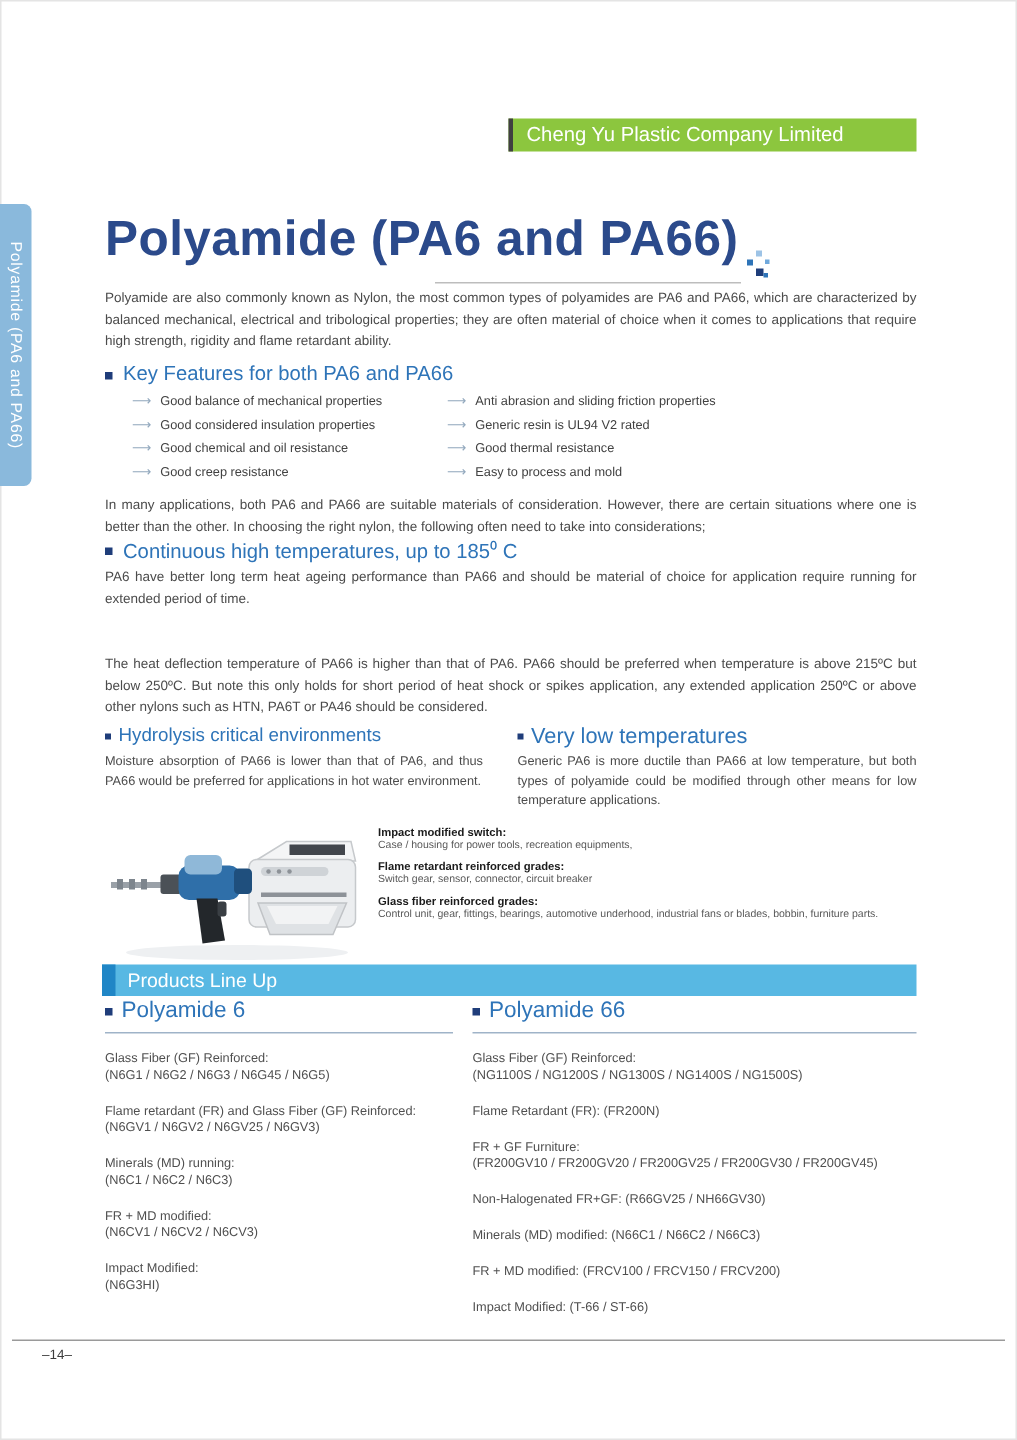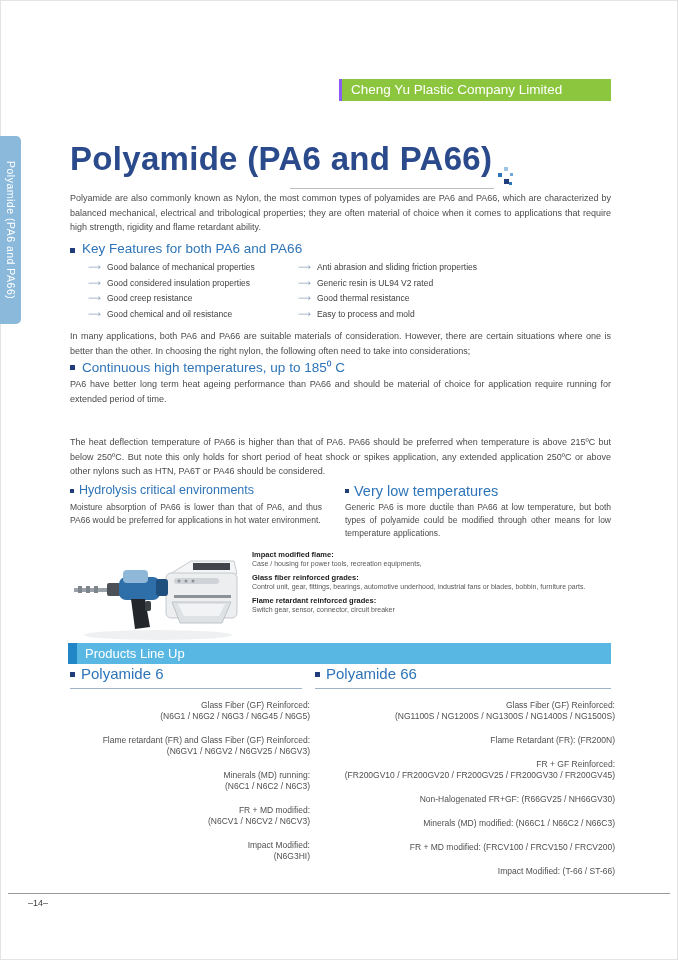--- a/index.html
+++ b/index.html
@@ -25,21 +25,21 @@
   .logo-c { color:#e3262a; }
   .logo-y { color:#6cbe45; }
   .logo-z { color:#1b75bb; }
   .logo-rest { font-size:17px; color:#3a3b40; font-style:italic; font-weight:bold; letter-spacing:1px; }
   .logo-tagline {
     margin-left:18px; margin-top:1px; font-family:"DejaVu Serif", serif;
     font-style:italic; font-weight:bold; font-size:9.5px; color:#26262a;
   }
   .company-banner {
     position:absolute; left:339px; top:79px; width:272px; height:22px;
-    background:#8cc63e; border-left:3px solid #8b5cf6;
+    background:#8cc63e; border-left:3px solid #404040;
     color:#ffffff; font-size:13.5px; line-height:22px; padding-left:9px;
     white-space:nowrap; overflow:hidden;
   }
   
   .page-title { position:absolute; left:70px; top:140px; font-size:33px; color:#2b4a8b; letter-spacing:0.3px; }
   .title-underline { position:absolute; left:290px; top:188px; width:204px; height:1px; background:#bdbdbd; }
   .pixel-deco { position:absolute; left:498px; top:166px; width:20px; height:22px; }
   .pixel-deco i { position:absolute; display:block; }
   .px1 { left:0;  top:7px;  width:4px; height:4px; background:#2e74b8; }
   .px2 { left:6px; top:1px;  width:4px; height:4px; background:#9dc3e6; }
@@ -95,21 +95,21 @@
   .col-head .txt { margin-left:11px; }
   .ch-pa6  { left:70px;text-align:right; }
   .ch-pa66 { left:315px; }
   .col-underline { position:absolute; top:688px; height:1px; background:#9fb3c8; }
   .cu-pa6  { left:70px;  width:232px; }
   .cu-pa66 { left:315px; width:296px; }
   .prod-col { position:absolute; top:700px; font-size:8.5px; color:#4f4f4f; }
   .pc-pa6  { left:70px;  width:240px; }
   .pc-pa66 { left:315px; width:300px; }
   .prod-item { margin-bottom:13px; }
-  .prod-item div { line-height:11px;text-align:right; }
+  .prod-item div { line-height:11px; }
   
   .footer-line { position:absolute; left:8px; top:893px; width:662px; height:1px; background:#9a9a9a; }
   .page-number { position:absolute; left:28px; top:898px; font-size:9px; color:#3c3c3c; }
 </style>
 </head>
 <body>
 
 <div class="page">
 
   <div class="side-tab">
@@ -130,22 +130,22 @@
 
   <p class="para intro">Polyamide are also commonly known as Nylon, the most common types of polyamides are PA6 and PA66, which are characterized by balanced mechanical, electrical and tribological properties; they are often material of choice when it comes to applications that require high strength, rigidity and flame retardant ability.</p>
 
   <div class="sec-head h-kf">
     <span class="bullet"></span>
     <span class="txt">Key Features for both PA6 and PA66</span>
   </div>
   <div class="kf-col kf-left">
     <div class="kf-row"><span class="arrow">⟶</span><span>Good balance of mechanical properties</span></div>
     <div class="kf-row"><span class="arrow">⟶</span><span>Good considered insulation properties</span></div>
+    <div class="kf-row"><span class="arrow">⟶</span><span>Good chemical and oil resistance</span></div>
     <div class="kf-row"><span class="arrow">⟶</span><span>Good creep resistance</span></div>
-    <div class="kf-row"><span class="arrow">⟶</span><span>Good chemical and oil resistance</span></div>
   </div>
   <div class="kf-col kf-right">
     <div class="kf-row"><span class="arrow">⟶</span><span>Anti abrasion and sliding friction properties</span></div>
     <div class="kf-row"><span class="arrow">⟶</span><span>Generic resin is UL94 V2 rated</span></div>
     <div class="kf-row"><span class="arrow">⟶</span><span>Good thermal resistance</span></div>
     <div class="kf-row"><span class="arrow">⟶</span><span>Easy to process and mold</span></div>
   </div>
 
   <p class="para considerations">In many applications, both PA6 and PA66 are suitable materials of consideration. However, there are certain situations where one is better than the other. In choosing the right nylon, the following often need to take into considerations;</p>
 
@@ -191,31 +191,31 @@
       <rect x="49" y="30" width="41" height="23" rx="7" fill="#2f6fa9"></rect>
       <rect x="53" y="23" width="25" height="13" rx="4" fill="#8fb8d8"></rect>
       <rect x="86" y="32" width="12" height="17" rx="3" fill="#1f4f7d"></rect>
       <path d="M61,52 L75,52 L80,80 L65,82 Z" fill="#23272b"></path>
       <rect x="75" y="54" width="6" height="10" rx="2" fill="#3a3f44"></rect>
     </svg>
   </div>
 
   <div class="grades">
     <div class="grade">
-      <div class="grade-title">Impact modified flame:</div>
+      <div class="grade-title">Impact modified switch:</div>
       <div class="grade-desc">Case / housing for power tools, recreation equipments,</div>
+    </div>
+    <div class="grade">
+      <div class="grade-title">Flame retardant reinforced grades:</div>
+      <div class="grade-desc">Switch gear, sensor, connector, circuit breaker</div>
     </div>
     <div class="grade">
       <div class="grade-title">Glass fiber reinforced grades:</div>
       <div class="grade-desc">Control unit, gear, fittings, bearings, automotive underhood, industrial fans or blades, bobbin, furniture parts.</div>
     </div>
-    <div class="grade">
-      <div class="grade-title">Flame retardant reinforced grades:</div>
-      <div class="grade-desc">Switch gear, sensor, connector, circuit breaker</div>
-    </div>
   </div>
 
   <div class="plu-banner">
     <span class="plu-accent"></span>
     <span class="txt">Products Line Up</span>
   </div>
 
   <div class="col-head ch-pa6">
     <span class="bullet"></span>
     <span class="txt">Polyamide 6</span>
@@ -252,21 +252,21 @@
 
   <div class="prod-col pc-pa66">
     <div class="prod-item">
       <div>Glass Fiber (GF) Reinforced:</div>
       <div>(NG1100S / NG1200S / NG1300S / NG1400S / NG1500S)</div>
     </div>
     <div class="prod-item">
       <div>Flame Retardant (FR): (FR200N)</div>
     </div>
     <div class="prod-item">
-      <div>FR + GF Reinforced:</div>
+      <div>FR + GF Furniture:</div>
       <div>(FR200GV10 / FR200GV20 / FR200GV25 / FR200GV30 / FR200GV45)</div>
     </div>
     <div class="prod-item">
       <div>Non-Halogenated FR+GF: (R66GV25 / NH66GV30)</div>
     </div>
     <div class="prod-item">
       <div>Minerals (MD) modified: (N66C1 / N66C2 / N66C3)</div>
     </div>
     <div class="prod-item">
       <div>FR + MD modified: (FRCV100 / FRCV150 / FRCV200)</div>

